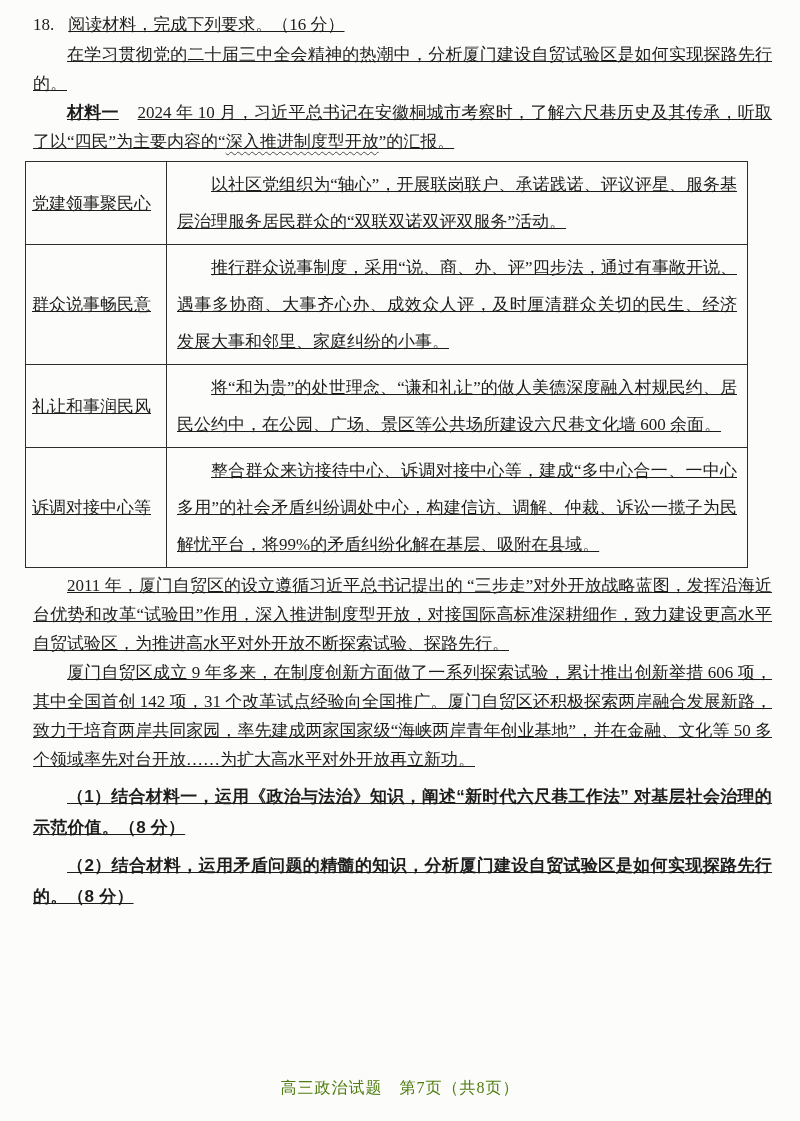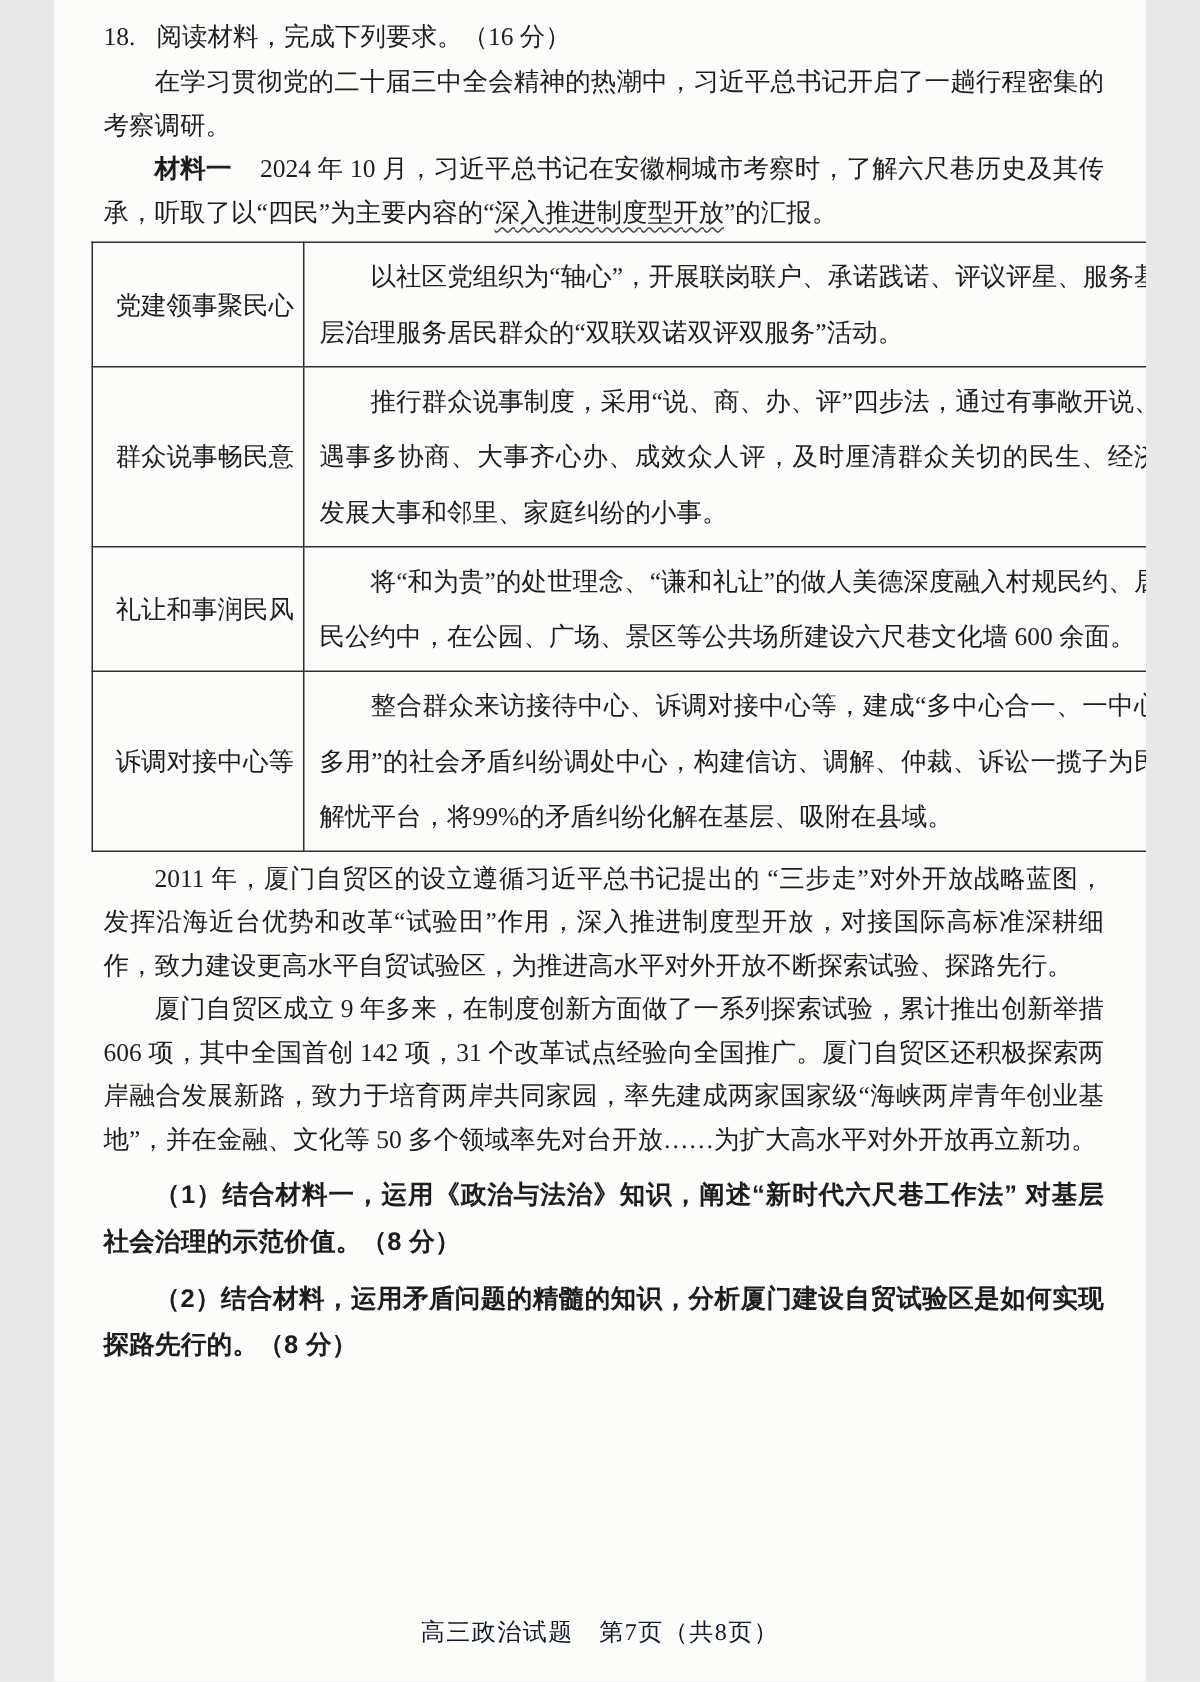--- a/index.html
+++ b/index.html
@@ -1,24 +1,25 @@
 <!DOCTYPE html>
 <html lang="zh"><head>
 <meta charset="utf-8">
 <style>
   html,body{margin:0;padding:0;background:#e8e8e8;}
   .page{
     position:relative;
-    width:728px;height:1121px;
+    width:800px;height:1121px;
     margin:0 auto;
     background:#fcfcfa;
     color:#1d1d1d;
     font-family:"Liberation Serif","DejaVu Serif",serif;
     overflow:hidden;
     box-sizing:border-box;
+    text-decoration:underline;
   }
   .content{padding:10px 28px 0 33px;}
   p{margin:0;font-size:17px;line-height:29px;text-align:justify;}
   .indent{text-indent:2em;}
   .q-head{line-height:30px;}
   .q-num{display:inline-block;margin-right:14px;}
   .mat-label{font-weight:bold;margin-right:1.1em;}
   .wavy{
     text-decoration:underline;
     text-decoration-style:wavy;
@@ -32,21 +33,21 @@
     margin:5px 0 3px -8px;
     table-layout:fixed;
   }
   table.worklaw td{
     border:1.5px solid #2e2e2e;
     vertical-align:middle;
     padding:3px 6px;
   }
   td.row-title{
     width:128px;
-    text-align:right;
+    text-align:left;
     font-size:17px;
     padding:3px 2px;
   }
   td.row-content p{
     text-indent:2em;
     line-height:37px;
     padding:1px 4px;
   }
   .question{
     font-family:"Liberation Sans","DejaVu Sans",sans-serif;
@@ -55,33 +56,33 @@
     line-height:31px;
     margin-top:7px;
     letter-spacing:0.2px;
   }
   .footer{
     position:absolute;
     left:0;right:0;
     bottom:22px;
     text-align:center;
     font-size:16px;
-    color:#0f172a;
+    color:#4d7c0f;
     letter-spacing:1px;
   }
 </style>
 </head>
 <body>
 
 <div class="page">
   <div class="content">
 
     <p class="q-head"><span class="q-num">18.</span><span>阅读材料，完成下列要求。（16 分）</span></p>
 
-    <p class="indent">在学习贯彻党的二十届三中全会精神的热潮中，习近平总书记开启了一趟行程密集的考察调研。</p>
+    <p class="indent">在学习贯彻党的二十届三中全会精神的热潮中，分析厦门建设自贸试验区是如何实现探路先行的。</p>
 
     <p class="indent"><span class="mat-label">材料一</span><span>2024 年 10 月，习近平总书记在安徽桐城市考察时，了解六尺巷历史及其传承，听取了以“四民”为主要内容的“</span><span class="wavy">深入推进制度型开放</span><span>”的汇报。</span></p>
 
     <table class="worklaw">
       <tbody>
         <tr>
           <td class="row-title">党建领事聚民心</td>
           <td class="row-content">
               <p>以社区党组织为“轴心”，开展联岗联户、承诺践诺、评议评星、服务基层治理服务居民群众的“双联双诺双评双服务”活动。</p>
             </td>

